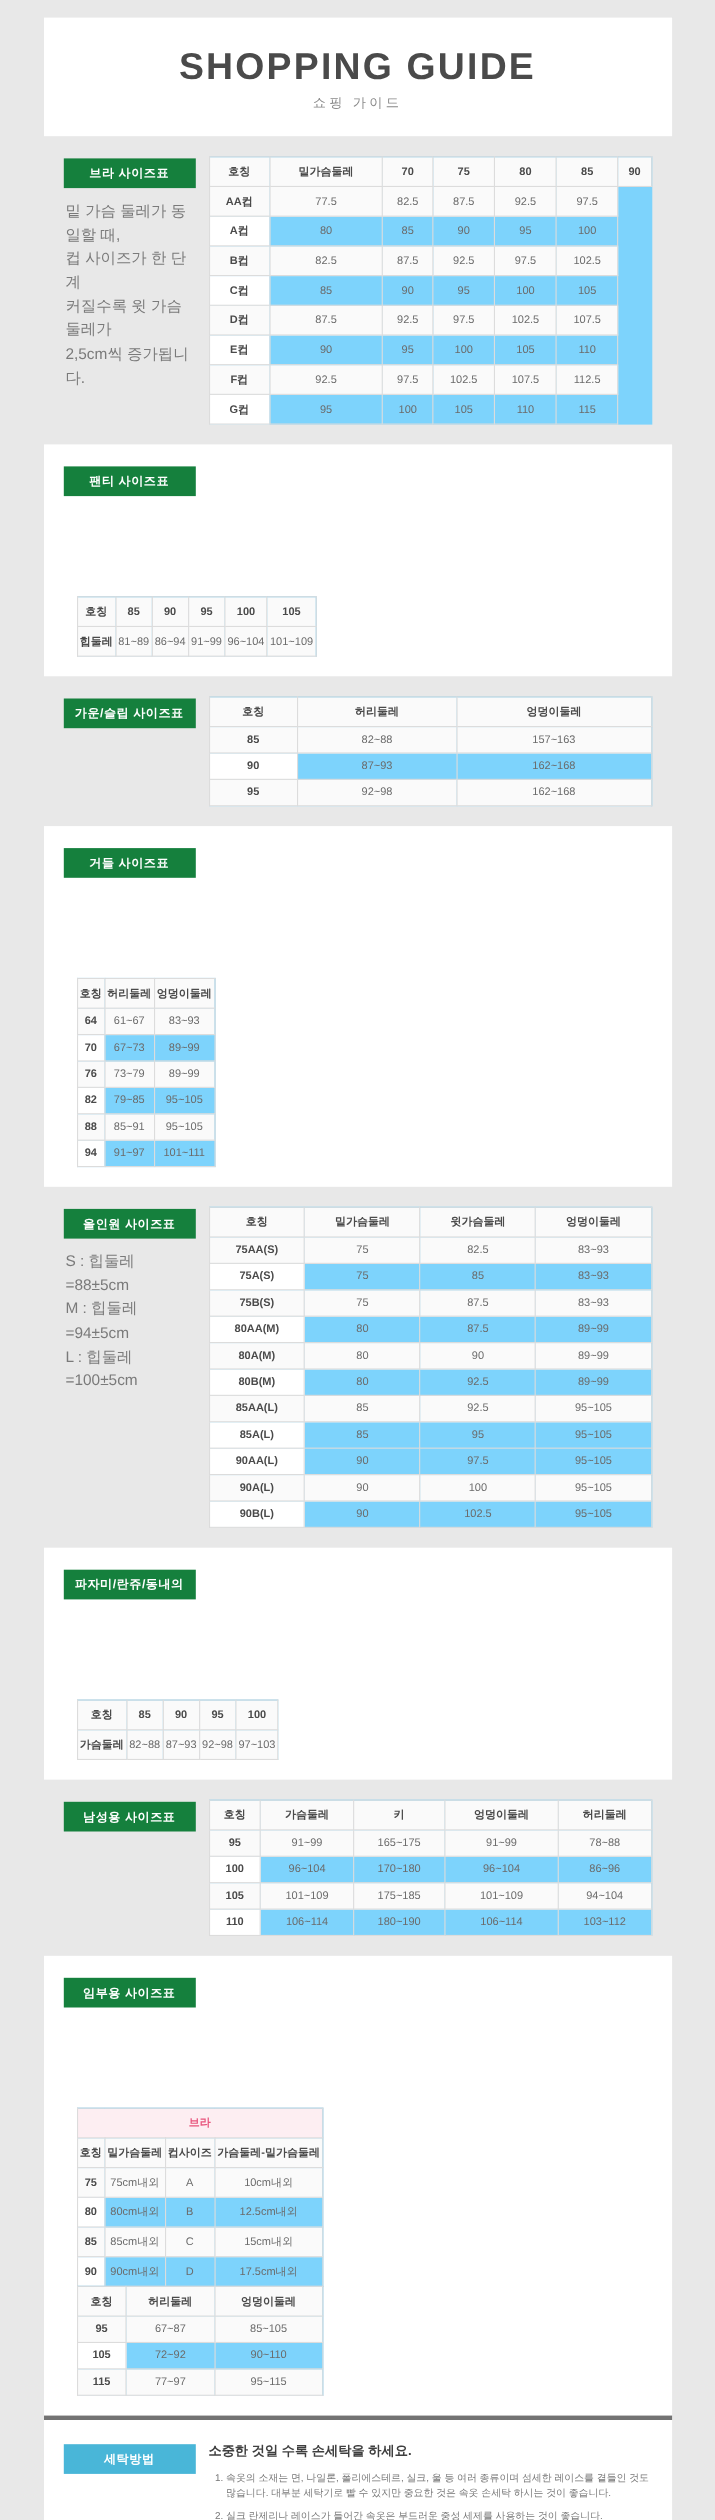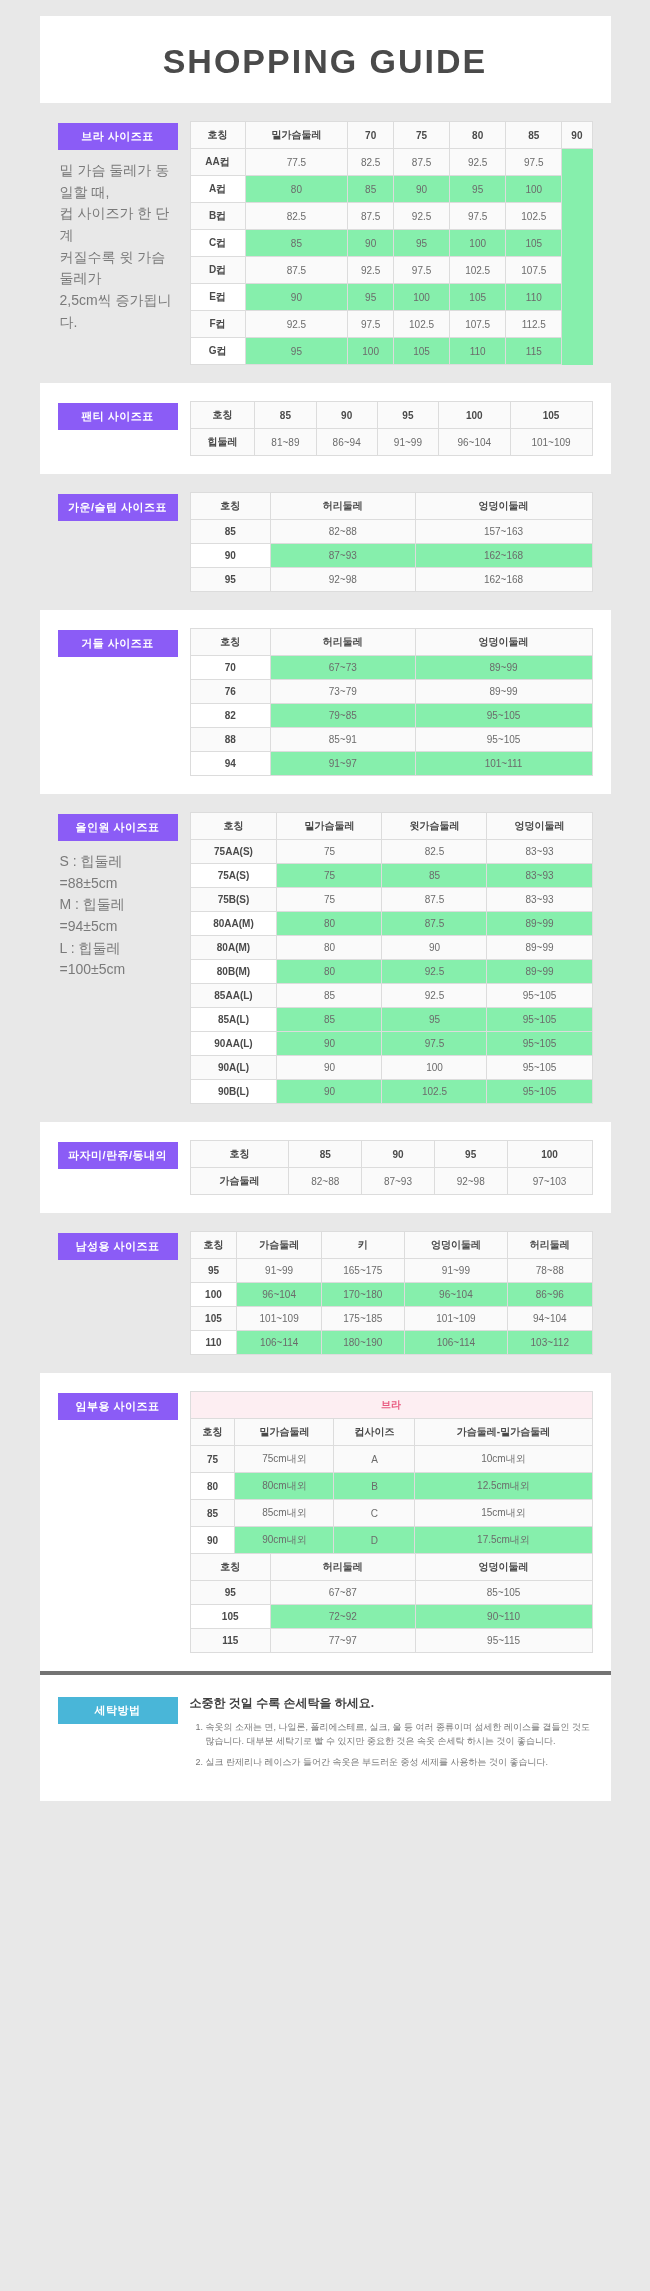--- a/index.html
+++ b/index.html
@@ -32,29 +32,29 @@
     font-size: 12px;
     color: #8a8a8a;
     letter-spacing: 3px;
   }
   .section {
     display: flex;
     align-items: flex-start;
     padding: 18px 18px 18px 18px;
     background: #e8e8e8;
   }
-  .section.white { background: #ffffff; }
+  .section.white { background: #ffffff; flex-direction: column; }
   .labelcol {
     width: 120px;
     flex: 0 0 120px;
     padding-top: 2px;
   }
   .tag {
     display: block;
-    background: #8b5cf6;
+    background: #15803d;
     color: #fff;
     font-size: 11px;
     font-weight: bold;
     text-align: center;
     padding: 6px 0;
     letter-spacing: 0.5px;
   }
   .tag.blue { background: #49b6d8; }
   .note {
     margin-top: 10px;
@@ -63,21 +63,21 @@
     color: #7a7a7a;
     padding-left: 2px;
   }
   .tablecol {
     flex: 1 1 auto;
     padding-left: 12px;
   }
   table.sz {
     width: 100%;
     border-collapse: collapse;
-    background: #86efac;
+    background: #7dd3fc;
     font-size: 10px;
   }
   table.sz th, table.sz td {
     border: 1px solid #dcdcdc;
     text-align: center;
     padding: 6px 2px;
     color: #6b6b6b;
     font-weight: normal;
   }
   table.sz th {
@@ -117,20 +117,21 @@
     margin-bottom: 6px;
   }
 </style>
 </head>
 <body>
 
 <div class="page">
 
   <div class="header">
     <h1>SHOPPING GUIDE</h1>
+    <div class="sub">쇼핑 가이드</div>
   </div>
 
   <div id="sections-host">
       <div class="section">
         <div class="labelcol">
           <span class="tag">브라 사이즈표</span>
           <div class="note">밑 가슴 둘레가 동일할 때,<br>컵 사이즈가 한 단계<br>커질수록 윗 가슴 둘레가<br>2,5cm씩 증가됩니다.</div>
         </div>
         <div class="tablecol">
           <table class="sz">
@@ -283,20 +284,25 @@
         <div class="tablecol">
           <table class="sz">
             <thead>
               <tr>
                 <th>호칭</th>
                 <th>허리둘레</th>
                 <th>엉덩이둘레</th>
               </tr>
             </thead>
             <tbody>
+              <tr class="alt">
+                <td class="rowhead">64</td>
+                <td>61~67</td>
+                <td>83~93</td>
+              </tr>
               <tr>
                 <td class="rowhead">70</td>
                 <td>67~73</td>
                 <td>89~99</td>
               </tr>
               <tr class="alt">
                 <td class="rowhead">76</td>
                 <td>73~79</td>
                 <td>89~99</td>
               </tr>

